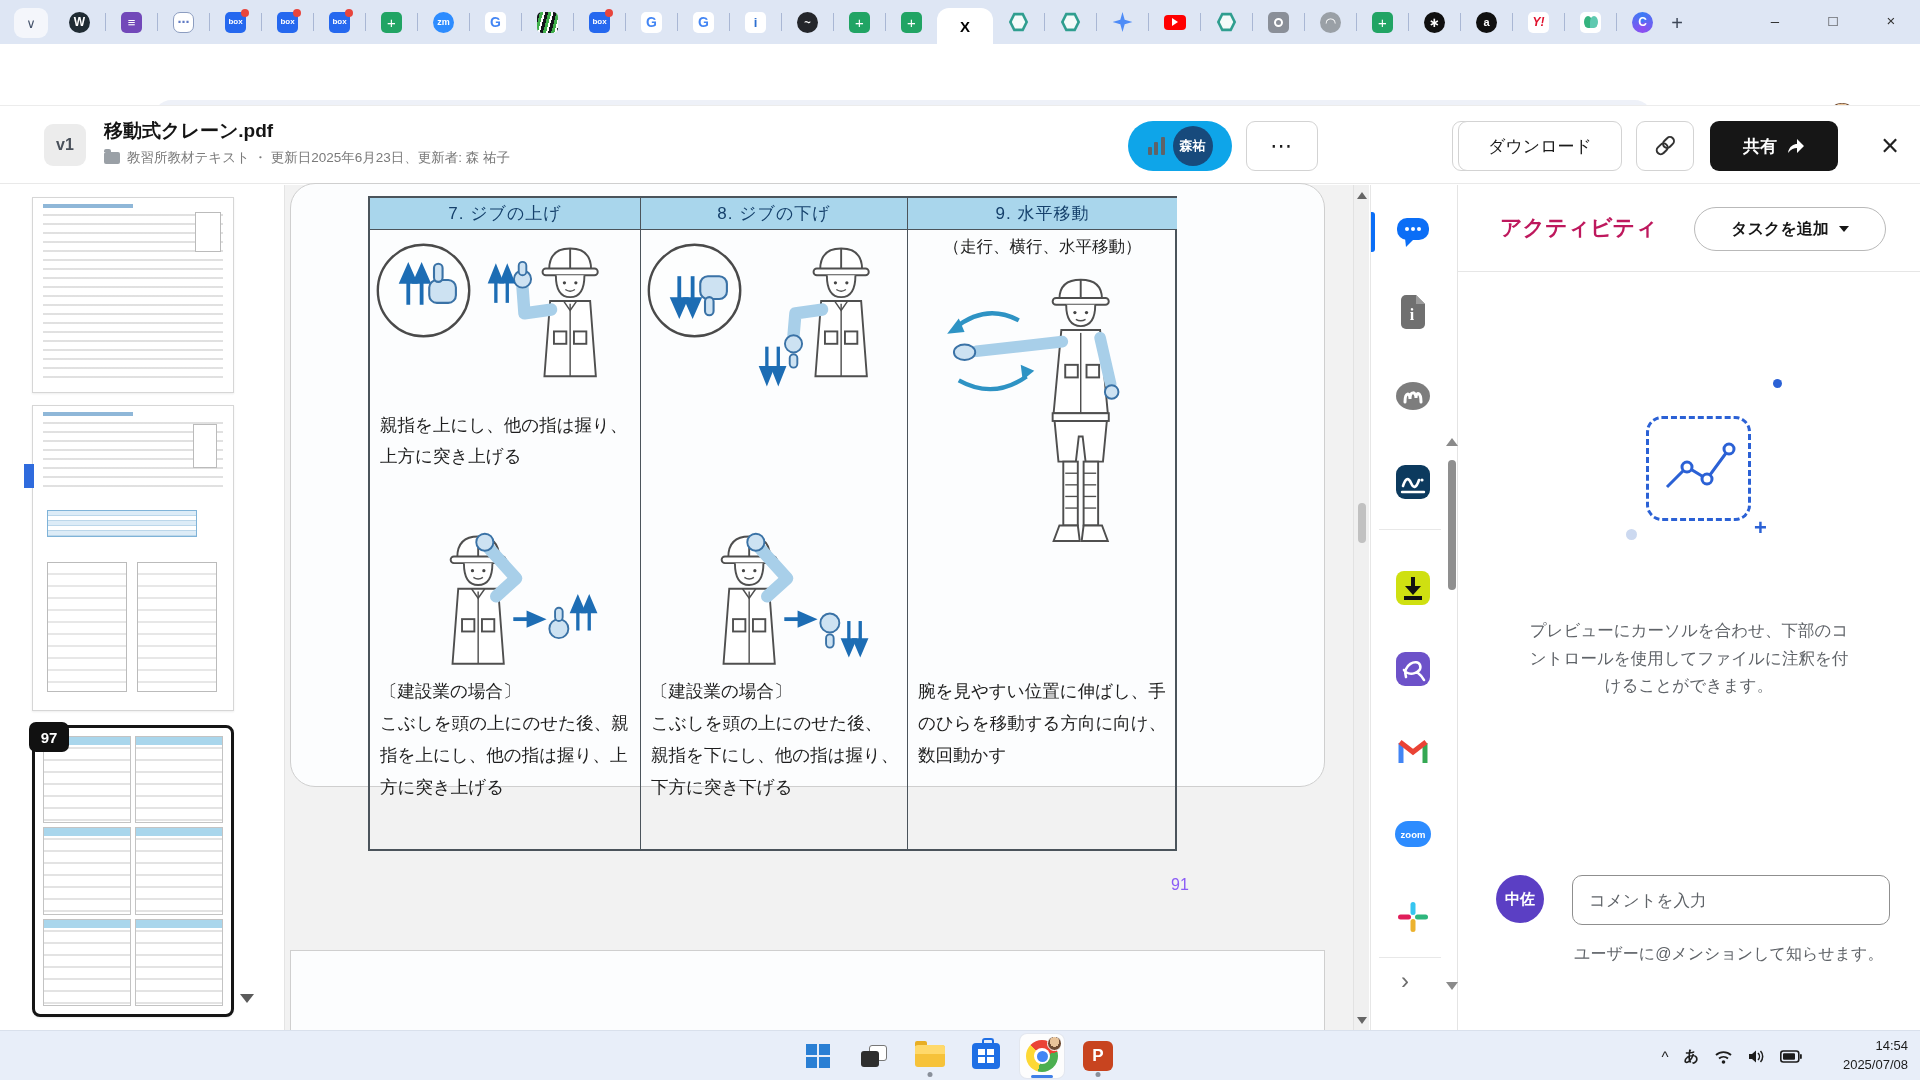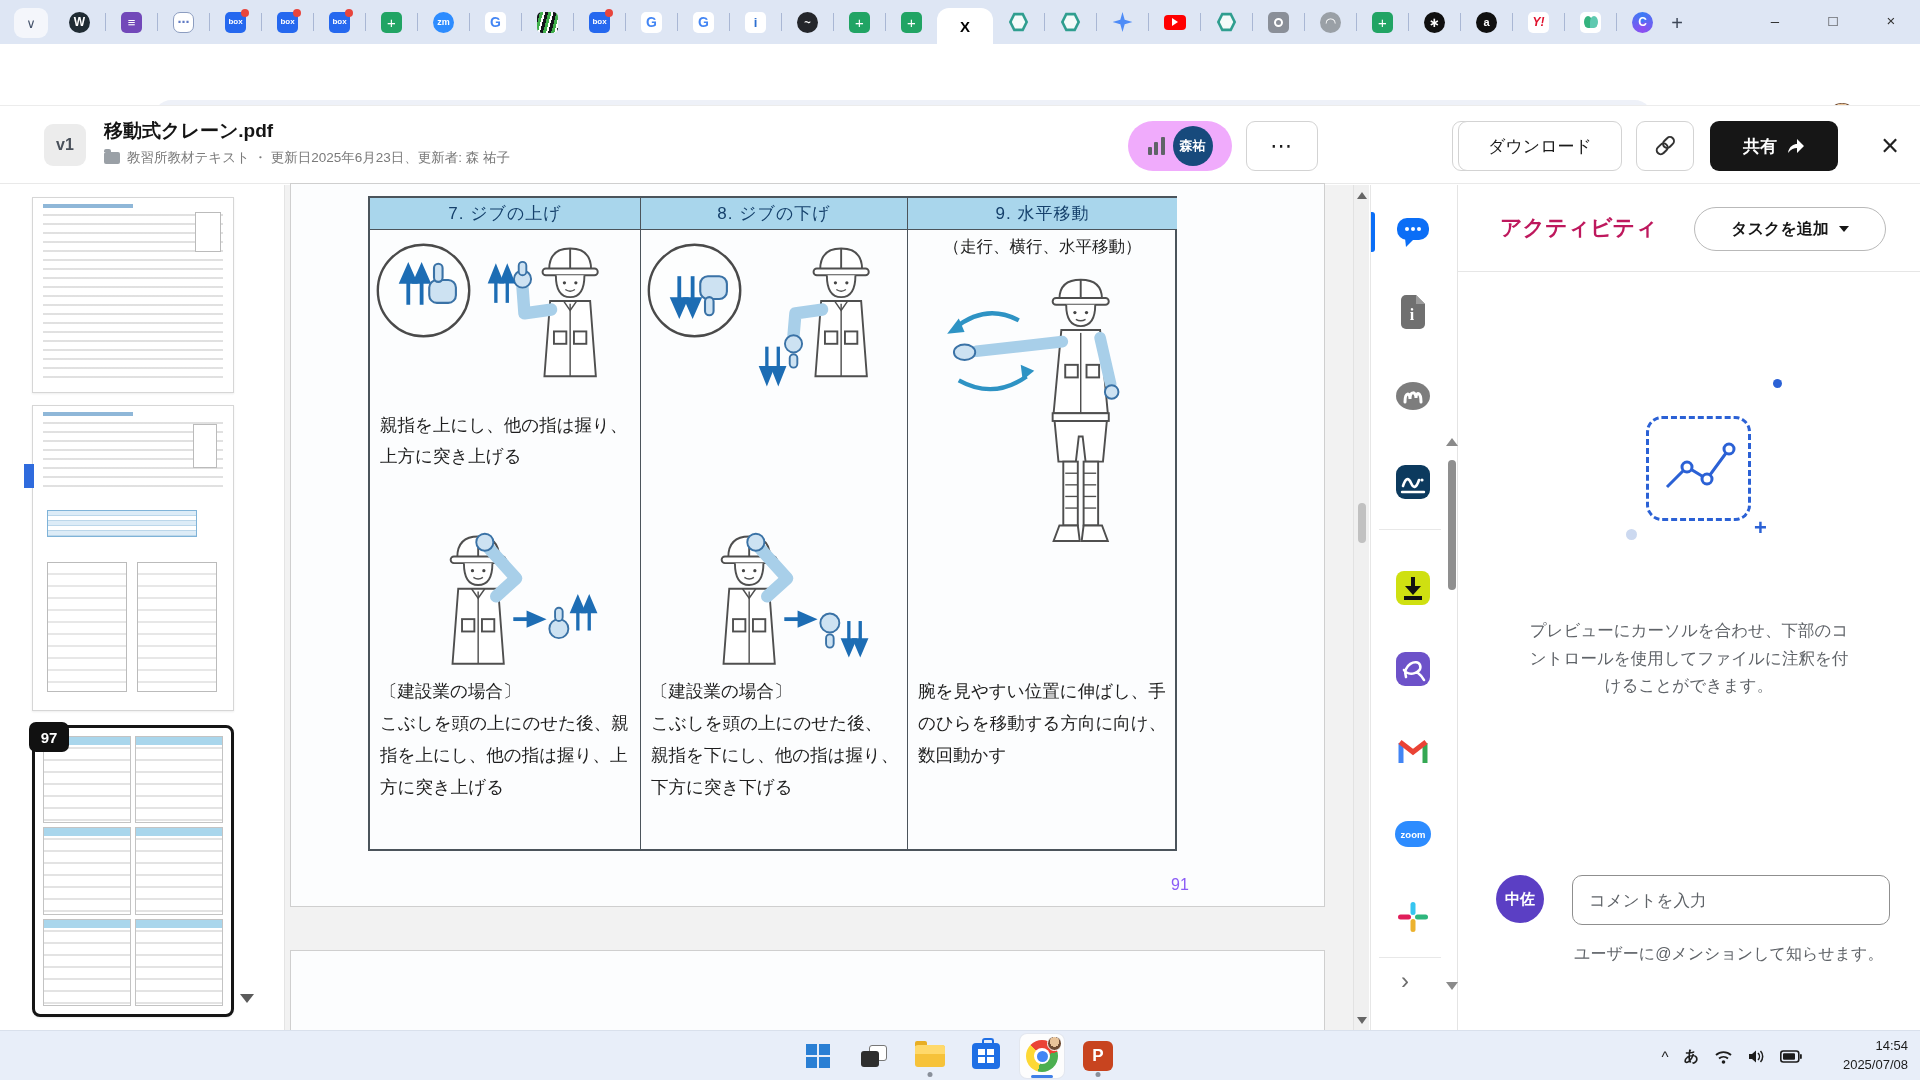--- a/index.html
+++ b/index.html
@@ -38,21 +38,21 @@
   
   .boxheader { position:absolute; left:0; top:105px; width:1920px; height:79px; background:#fff; border-top:1px solid #ececec; border-bottom:1px solid #e9e9e9; }
   .vbadge { position:absolute; left:44px; top:18px; width:42px; height:42px; background:#ececec; border-radius:9px;
     display:flex; align-items:center; justify-content:center; font-size:16px; font-weight:bold; color:#49505a; }
   .ftitle { position:absolute; left:104px; top:12px; font-size:19px; font-weight:bold; color:#141414; }
   .fmeta { position:absolute; left:104px; top:43px; font-size:13.5px; color:#7a7a7a; display:flex; align-items:center; gap:7px; }
   .folderic { width:16px; height:12px; background:#9aa0a6; border-radius:2px; position:relative; }
   .folderic::before { content:''; position:absolute; left:0; top:-3px; width:7px; height:3px; background:#9aa0a6; border-radius:2px 2px 0 0; }
   .hbtn { position:absolute; top:15px; height:50px; border:1px solid #d3d3d3; border-radius:9px; background:#fff;
     display:flex; align-items:center; justify-content:center; font-size:16px; color:#1b1b1b; gap:8px; }
-  .statpill { position:absolute; left:1128px; top:15px; width:104px; height:50px; border-radius:25px; background:#f0abfc;
+  .statpill { position:absolute; left:1128px; top:15px; width:104px; height:50px; border-radius:25px; background:#0ea5e9;
     display:flex; align-items:center; justify-content:center; gap:8px; }
   .bars { display:flex; align-items:flex-end; gap:2.5px; }
   .bars i { display:block; width:4px; background:#5f6368; border-radius:1px; }
   .avcircle { width:40px; height:40px; border-radius:50%; background:#174a7c; color:#fff; font-size:13px; font-weight:bold;
     display:flex; align-items:center; justify-content:center; }
   .pdfchip { width:26px; height:30px; background:#e2241c; border-radius:4px; color:#fff; font-size:8px; font-weight:bold;
     display:flex; align-items:flex-end; justify-content:center; padding-bottom:4px; }
   .caret { width:0; height:0; border-left:5px solid transparent; border-right:5px solid transparent; border-top:6px solid #333; }
   .sharebtn { position:absolute; left:1710px; top:15px; width:128px; height:50px; background:#161616; border-radius:9px;
     color:#fff; font-size:17px; font-weight:bold; display:flex; align-items:center; justify-content:center; gap:10px; }
@@ -77,21 +77,21 @@
   .bluemark { position:absolute; left:24px; top:279px; width:10px; height:24px; background:#2f6bdd; z-index:2; }
   .minigrid { position:absolute; inset:8px; display:grid; grid-template-columns:1fr 1fr; grid-template-rows:1fr 1fr 1fr; gap:4px; }
   .minicell { border:1px solid #c3c3c3; position:relative; background:repeating-linear-gradient(to bottom,transparent 0 10px,#e3e3e3 10px 12px); }
   .minicell::before { content:''; position:absolute; left:0; top:0; right:0; height:8px; background:#a9d6ec; }
   .tridown { width:0; height:0; border-left:7px solid transparent; border-right:7px solid transparent; border-top:9px solid #5b5b5b; }
   .triup { width:0; height:0; border-left:7px solid transparent; border-right:7px solid transparent; border-bottom:9px solid #5b5b5b; }
 
   
   .preview { position:absolute; left:285px; top:0; width:1068px; height:845px; background:#f2f2f2; }
   .page { position:absolute; left:5px; width:1035px; background:#fcfdfe; border:1px solid #cfcfcf; }
-  .page1 { top:-2px; height:724px; }
+  .page1 { top:-2px; height:604px;border-radius:25px; }
   .page2 { top:765px; height:100px; }
   .pagenum { position:absolute; left:880px; top:692px; font-size:16px; color:#8b5cf6; }
 
   
   .sigtable { position:absolute; left:77px; top:12px; width:809px; height:655px; border:2.5px solid #4b545b; }
   .sigcol { position:absolute; top:0; height:100%; border-left:1.5px solid #4b545b; }
   .sigcol:first-child { border-left:none; }
   .sighead { position:absolute; left:0; top:0; width:100%; height:32px; background:#a9d6ec; border-bottom:1.5px solid #4b545b;
     display:flex; align-items:center; justify-content:center; font-size:17px; color:#15406b; letter-spacing:1px; }
   .sigsub { position:absolute; left:0; top:38px; width:100%; text-align:center; font-size:16.5px; color:#222; }

